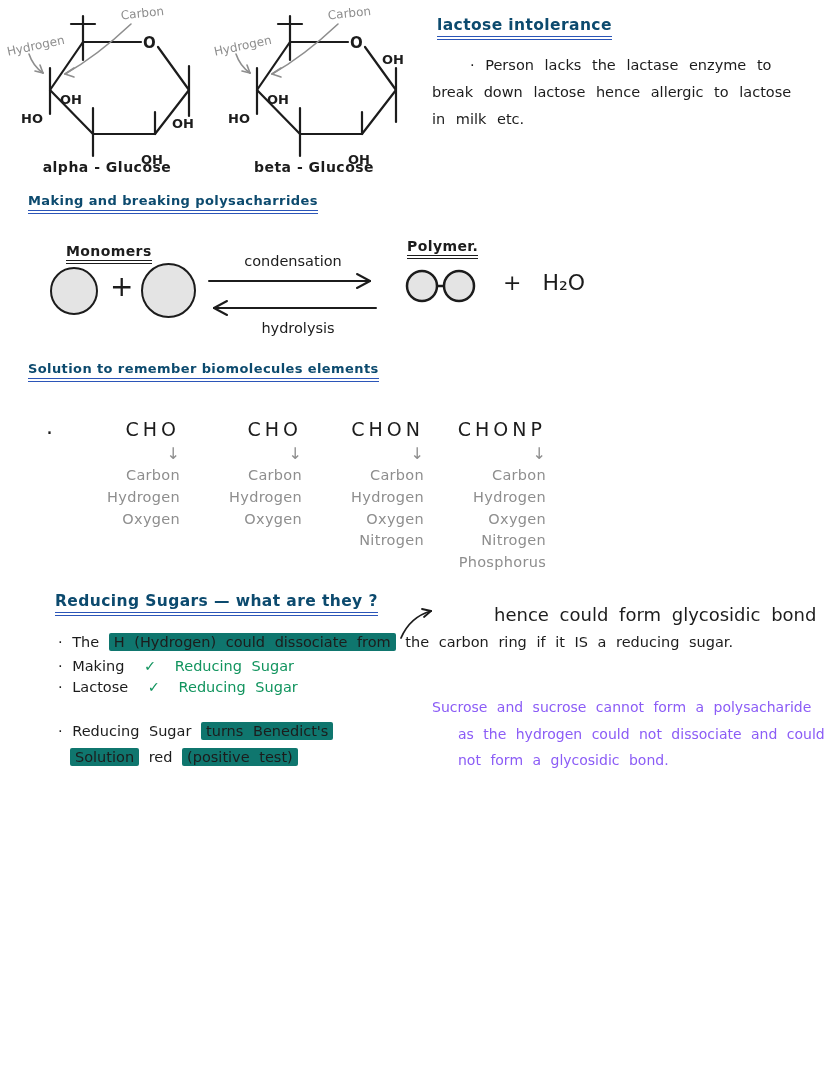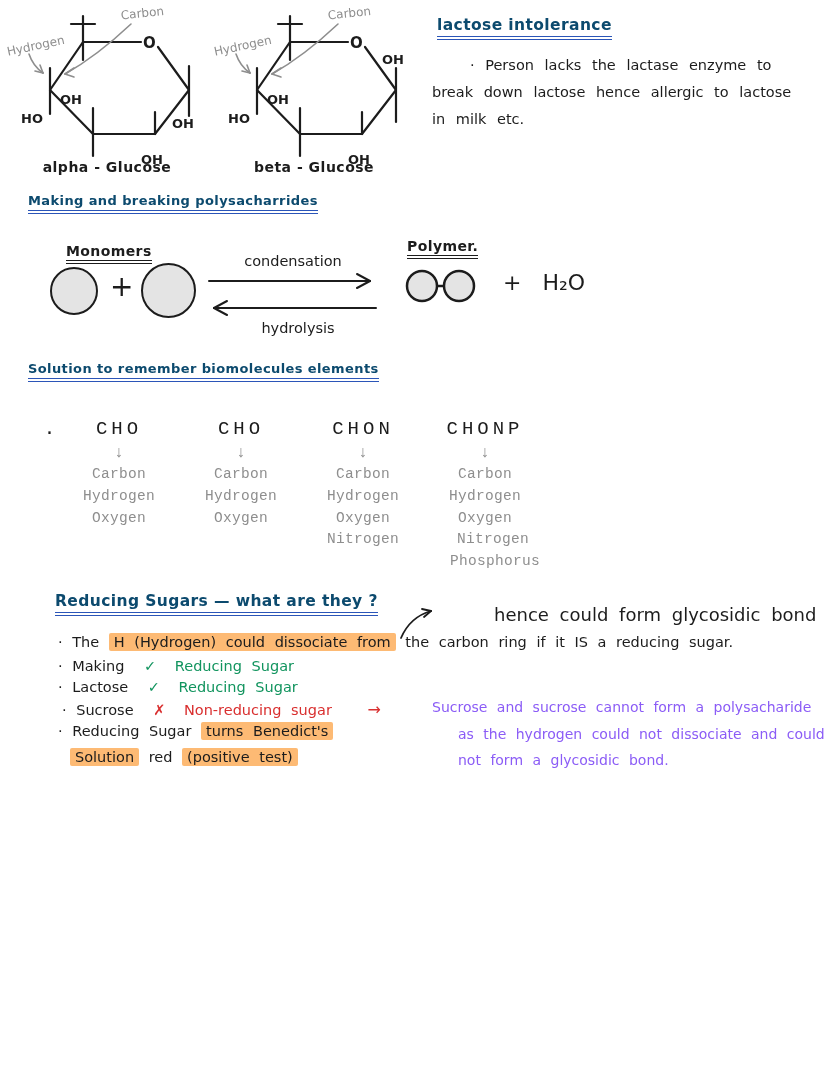--- a/index.html
+++ b/index.html
@@ -5,30 +5,30 @@
   html,body{margin:0;padding:0;background:#fff;}
   .page{position:relative;width:828px;height:1069px;background:#ffffff;overflow:hidden;
         font-family:"DejaVu Sans",sans-serif;color:#1c1c1c;}
   .abs{position:absolute;}
   .heading{color:#0c4a6e;font-weight:600;border-bottom:4px double #2b55b8;
            padding-bottom:2px;letter-spacing:.4px;white-space:nowrap;}
   .h-lg{font-size:13px;}
   .h-sm{font-size:15.5px;}
   .body-text{font-size:14.5px;word-spacing:6px;line-height:1.85;}
   .line{font-size:14.5px;word-spacing:5px;white-space:nowrap;}
-  .hl{background:#fdba74;padding:1px 5px;border-radius:2px;}
+  .hl{background:#0f766e;padding:1px 5px;border-radius:2px;}
   .green{color:#11945e;}
   .redink{color:#d92f2f;}
   .dunder{border-bottom:4px double #1c1c1c;padding-bottom:1px;font-weight:600;font-size:14px;
           letter-spacing:.4px;}
   .circle{border-radius:50%;background:#e4e4e4;border:2.5px solid #1c1c1c;box-sizing:border-box;}
   .plus{font-size:28px;font-weight:500;}
   .pre{white-space:pre;}
   .cols{display:flex;}
-  .col{width:122px;text-align:center;font-family:Liberation Mono, monospace;}
+  .col{width:122px;text-align:right;}
   .formula{font-size:19px;letter-spacing:4px;font-weight:500;white-space:nowrap;}
   .dArrow{color:#8e8e8e;font-size:16px;margin:4px 0 2px 0;}
   .elem{color:#8e8e8e;font-size:14.5px;line-height:1.5;letter-spacing:.3px;}
   .rednote{color:#8b5cf6;font-size:14px;word-spacing:5px;line-height:1.9;white-space:nowrap;}
   .indent{padding-left:26px;}
   .mark{margin-left:10px;margin-right:9px;}
   .itemArrow{margin-left:26px;font-size:16px;}
   svg text{font-family:"DejaVu Sans",sans-serif;}
   .caption{font-size:14px;font-weight:600;letter-spacing:.5px;}
 </style>
@@ -204,26 +204,20 @@
     <span class="green mark">✓</span>
     <span class="green">Reducing Sugar</span>
   </div>
 
   <div class="abs line" style="left:58px;top:679px;">
     <span>· Lactose</span>
     <span class="green mark">✓</span>
     <span class="green">Reducing Sugar</span>
   </div>
 
-  <div class="abs line" style="left:62px;top:700px;">
-    <span>· Sucrose</span>
-    <span class="redink mark">✗</span>
-    <span class="redink">Non-reducing sugar</span>
-    <span class="redink itemArrow">→</span>
-  </div>
 
   <div class="abs line" style="left:58px;top:723px;">
     <span>· Reducing Sugar</span>
     <span class="hl">turns Benedict's</span>
   </div>
   <div class="abs line" style="left:70px;top:749px;">
     <span class="hl">Solution</span>
     <span>red</span>
     <span class="hl">(positive test)</span>
   </div>

